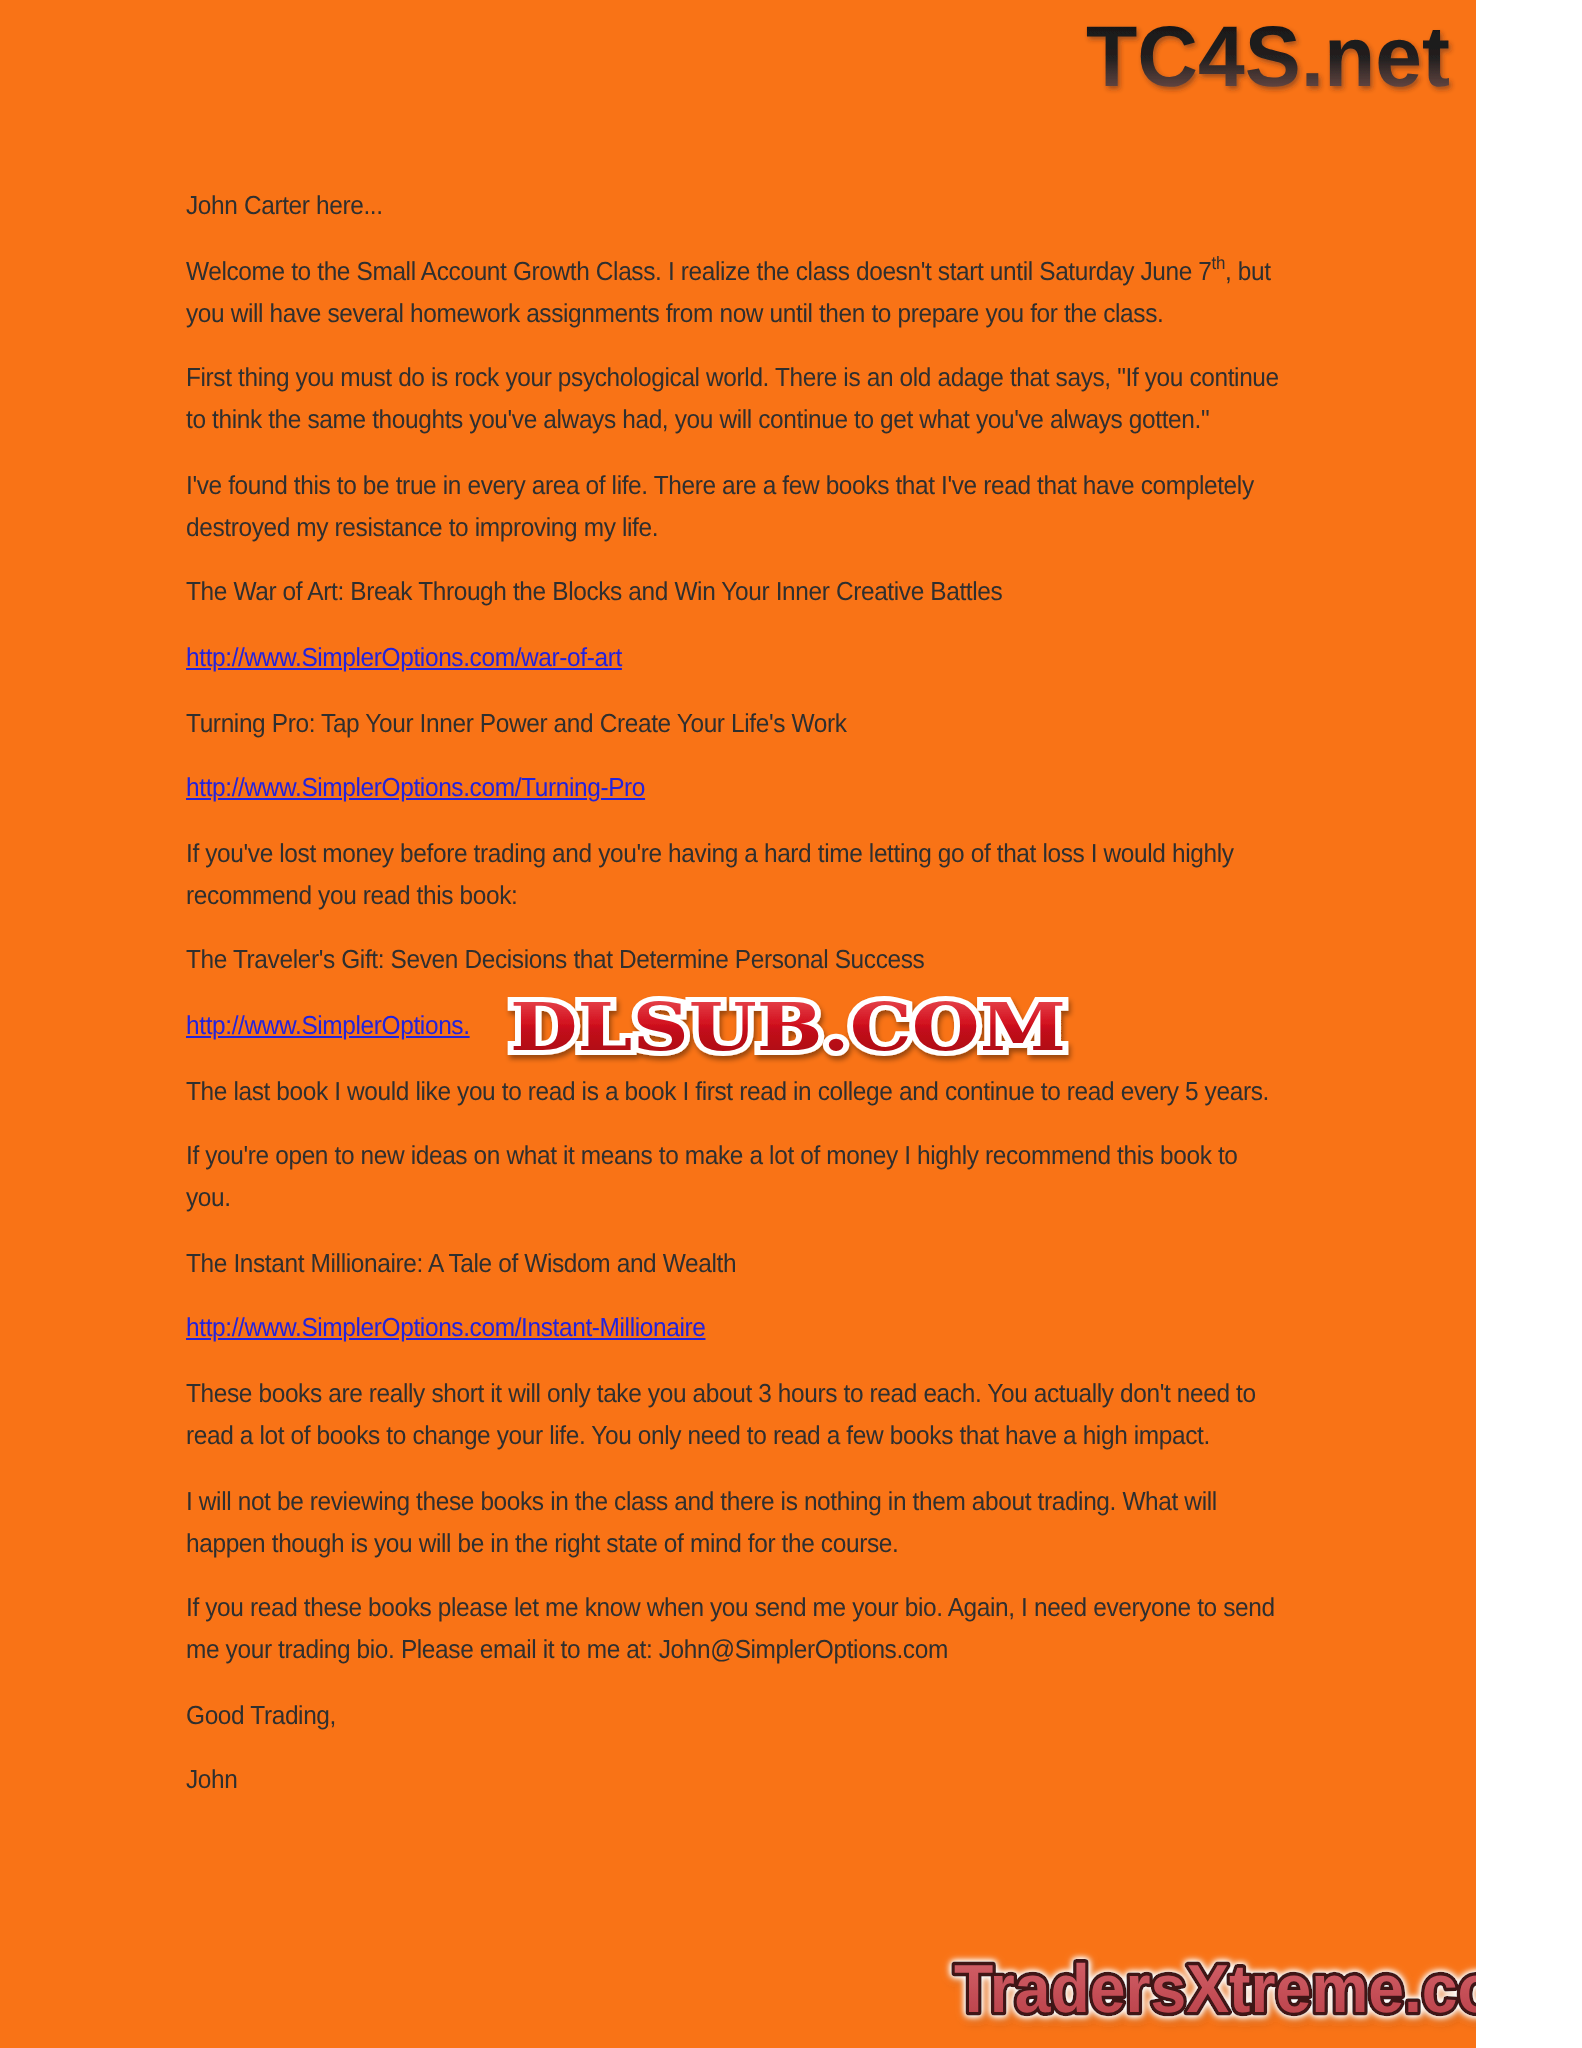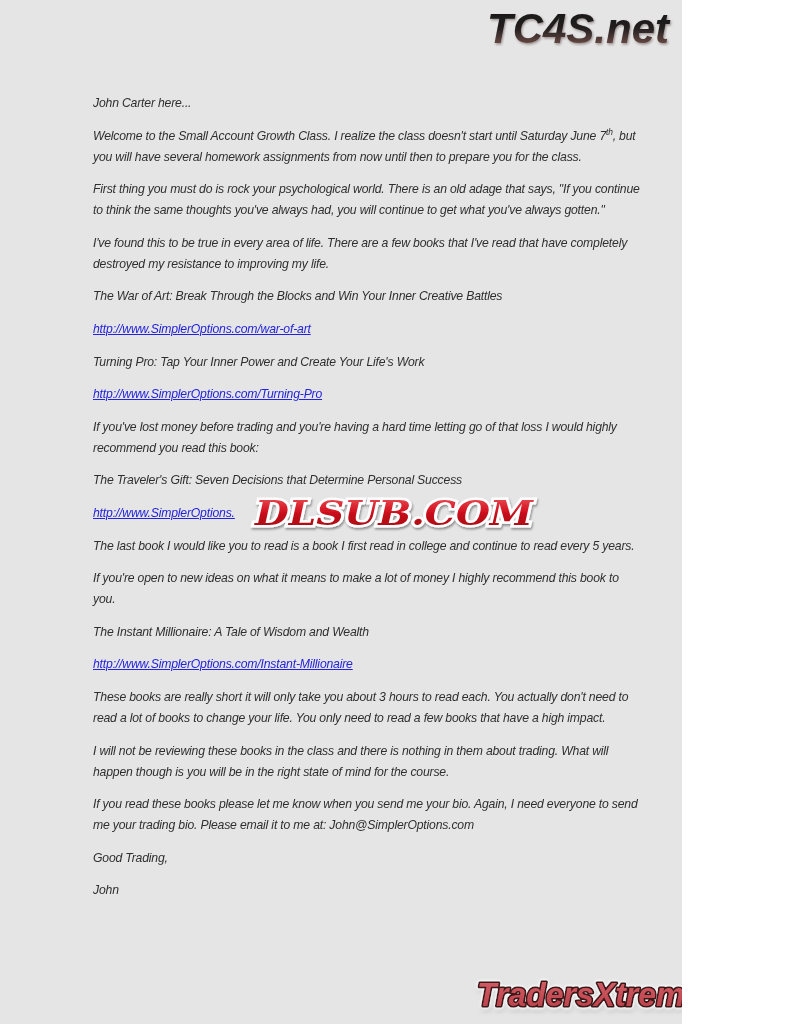--- a/index.html
+++ b/index.html
@@ -1,24 +1,23 @@
 <!DOCTYPE html>
 <html><head>
 <meta charset="utf-8">
 <style>
   html, body { margin: 0; padding: 0; }
   body { background: #ffffff; }
   .page {
     position: relative;
-    width: 682px;
+    width: 738px;
     height: 1024px;
-    background: #e5e5e5;
+    background: #f97316;
     overflow: hidden;
     font-family: "Liberation Sans", sans-serif;
-    font-style: italic;
   }
 
   
   .tc4s-logo {
     position: absolute;
     top: 2px;
     right: 6px;
     width: 194px;
     height: 54px;
   }

